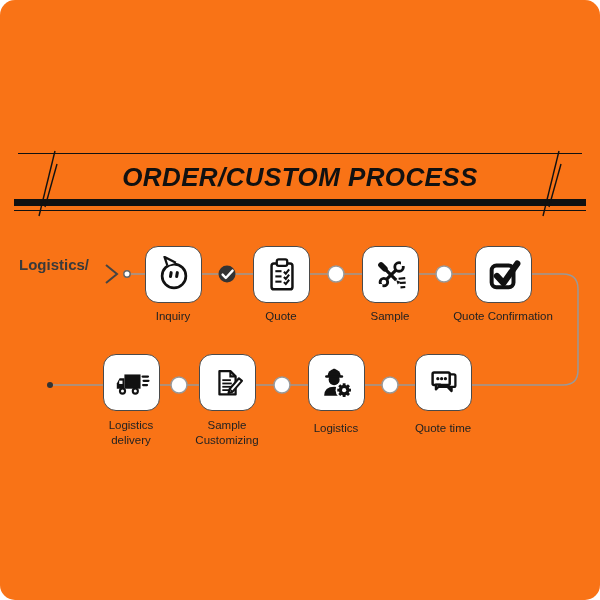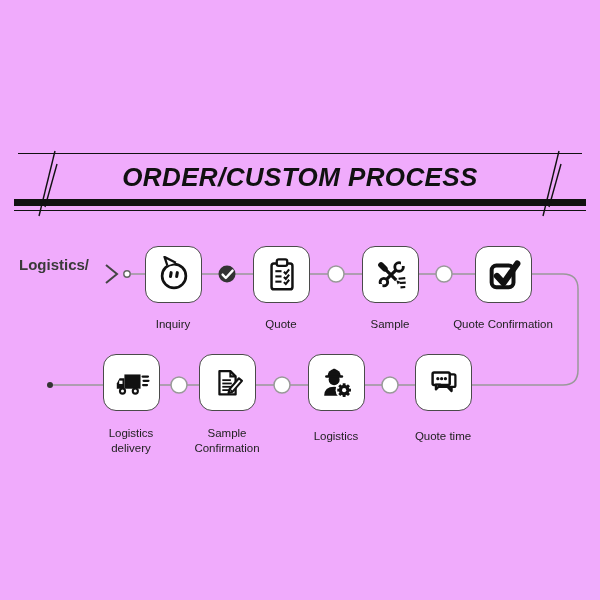--- a/index.html
+++ b/index.html
@@ -1,18 +1,19 @@
 <!DOCTYPE html>
 <html style="--header-ink: #111111; --icon: #111111; --box-border: #4a4a4a; --connector: #999999; --dark-node: #333333; --label-text: #222222; --intro-text: #3a3a3a;"><head>
 <meta charset="utf-8">
 <style>
   html,body{margin:0;padding:0;background:#fff;}
   #canvas{
-    position:relative;width:600px;height:600px;background:#f0abfc;overflow:hidden;
+    position:relative;width:600px;height:600px;background:#f97316;overflow:hidden;
     font-family:"Liberation Sans","DejaVu Sans",sans-serif;
+    border-radius:15px;
   }
   
   .hline{position:absolute;height:0;border-top:1.5px solid var(--header-ink,#111);}
   .hline.top{top:153px;left:18px;right:18px;}
   .hline.sub{top:210px;left:14px;right:14px;}
   .hbar{position:absolute;top:199px;left:14px;right:14px;height:7px;background:var(--header-ink,#111);}
   .title{
     position:absolute;top:162px;left:0;width:100%;text-align:center;
     font-size:26px;font-weight:800;font-style:italic;letter-spacing:.4px;
     color:var(--header-ink,#111);
@@ -38,21 +39,21 @@
     border:1.6px solid var(--box-border,#4a4a4a);border-radius:13px;background:#fff;
     display:flex;align-items:center;justify-content:center;
   }
   .box svg{display:block;color:var(--icon,#111);}
   
   .s1{left:145px;top:246px}.s2{left:253px;top:246px}.s3{left:362px;top:246px}.s4{left:475px;top:246px}
   .s5{left:103px;top:354px}.s6{left:199px;top:354px}.s7{left:308px;top:354px}.s8{left:415px;top:354px}
   
   .lbl{
     position:absolute;width:130px;text-align:center;z-index:2;
-    font-size:11.5px;line-height:15px;color:var(--label-text,#222);margin-top:8px;
+    font-size:11.5px;line-height:15px;color:var(--label-text,#222);
   }
 </style>
 </head>
 <body>
 
 <div id="canvas">
 
   <div class="hline top"></div>
   <div class="title">ORDER/CUSTOM PROCESS</div>
   <div class="hbar"></div>
@@ -212,18 +213,18 @@
   <div class="lbl" style="left:216px;top:309px">Quote</div>
   <div class="lbl" style="left:325px;top:309px">Sample</div>
   <div class="lbl" style="left:438px;top:309px">Quote Confirmation</div>
 
   <div class="lbl" style="left:66px;top:418px">
     <div>Logistics</div>
     <div>delivery</div>
   </div>
   <div class="lbl" style="left:162px;top:418px">
     <div>Sample</div>
-    <div>Confirmation</div>
+    <div>Customizing</div>
   </div>
   <div class="lbl" style="left:271px;top:421px">Logistics</div>
   <div class="lbl" style="left:378px;top:421px">Quote time</div>
 
 </div>
 
 </body></html>

